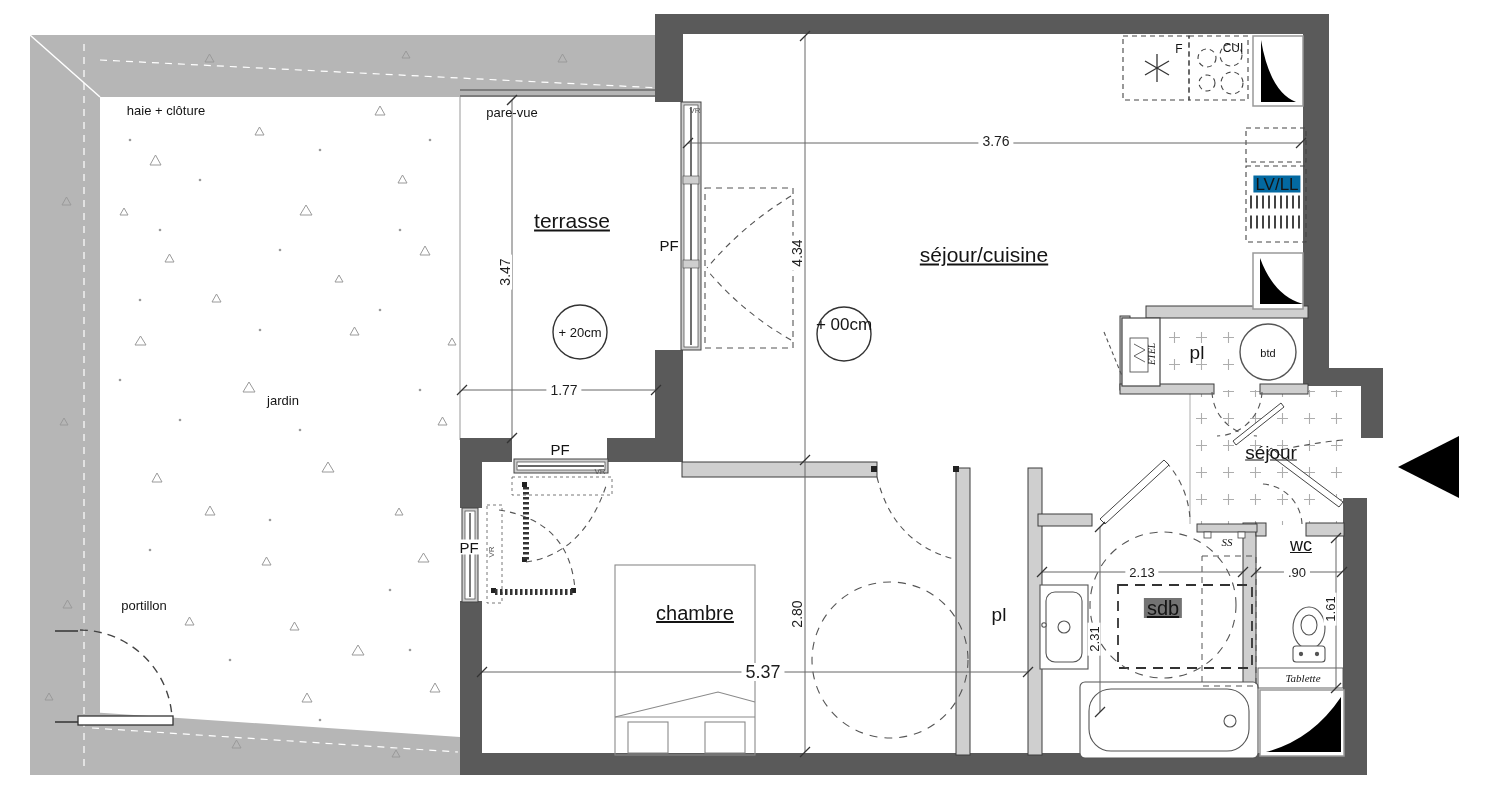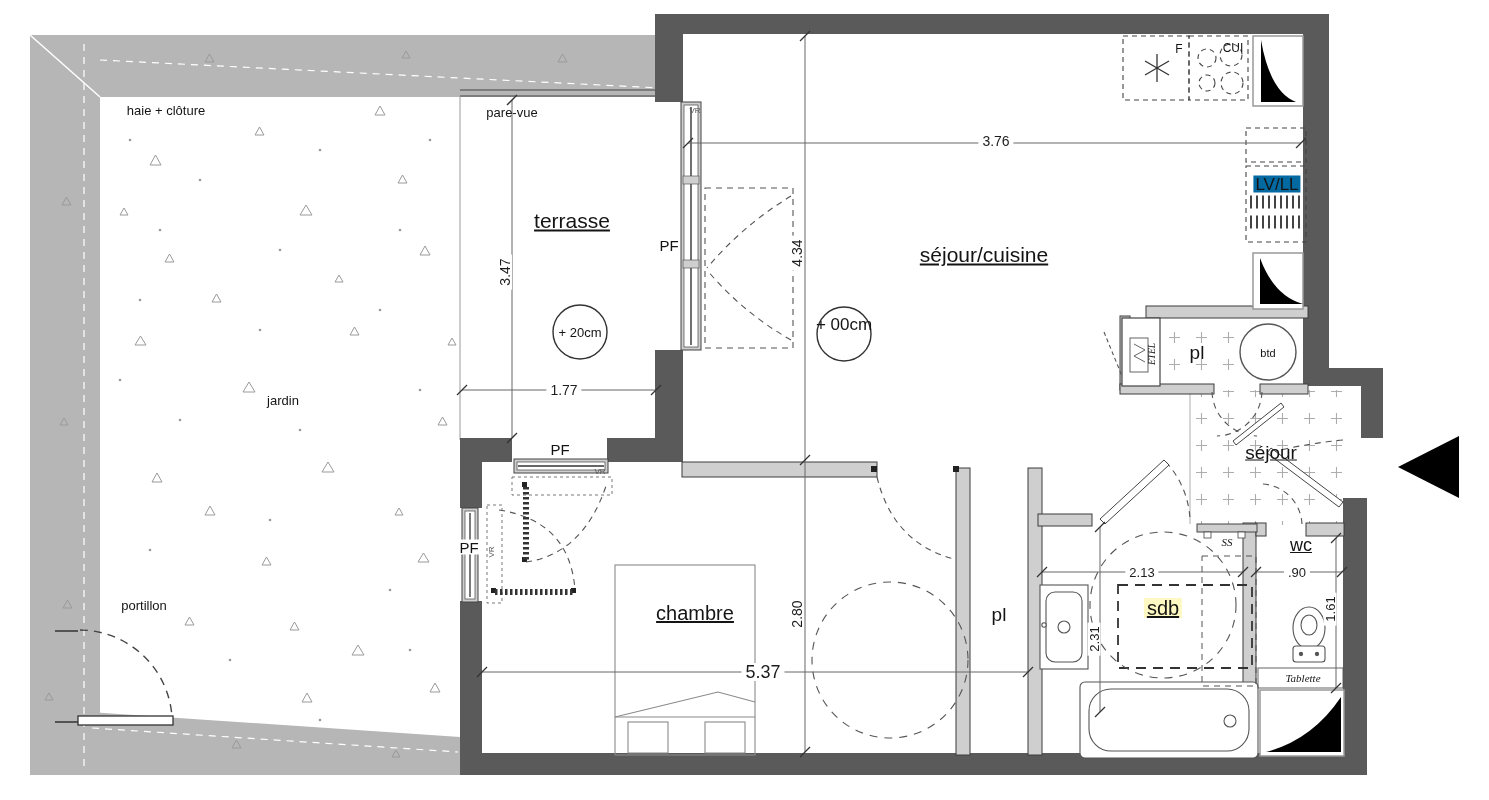--- a/index.html
+++ b/index.html
@@ -359,17 +359,17 @@
 <div class="lbl dim" style="left:1297px;top:572px;font-size:13px">.90</div>
 <div class="lbl v dim" style="left:1330px;top:609px;font-size:13px">1.61</div>
 <div class="lbl it" style="left:1303px;top:678px;font-size:11px">Tablette</div>
 
 <div class="lbl room" style="left:695px;top:613px;font-size:20px">chambre</div>
 <div class="lbl dim" style="left:763px;top:672px;font-size:18px">5.37</div>
 <div class="lbl v dim" style="left:797px;top:614px;font-size:14px">2.80</div>
 
 <div class="lbl" style="left:999px;top:614px;font-size:19px">pl</div>
 
-<div class="lbl room" style="left:1163px;top:608px;font-size:20px;background:#fef9c3;padding:0 3px">sdb</div>
+<div class="lbl room" style="left:1163px;top:608px;font-size:20px;background:#737373;padding:0 3px">sdb</div>
 <div class="lbl dim" style="left:1142px;top:572px;font-size:13px">2.13</div>
 <div class="lbl v dim" style="left:1094px;top:639px;font-size:13px">2.31</div>
 
 </div>
 
 </body></html>

